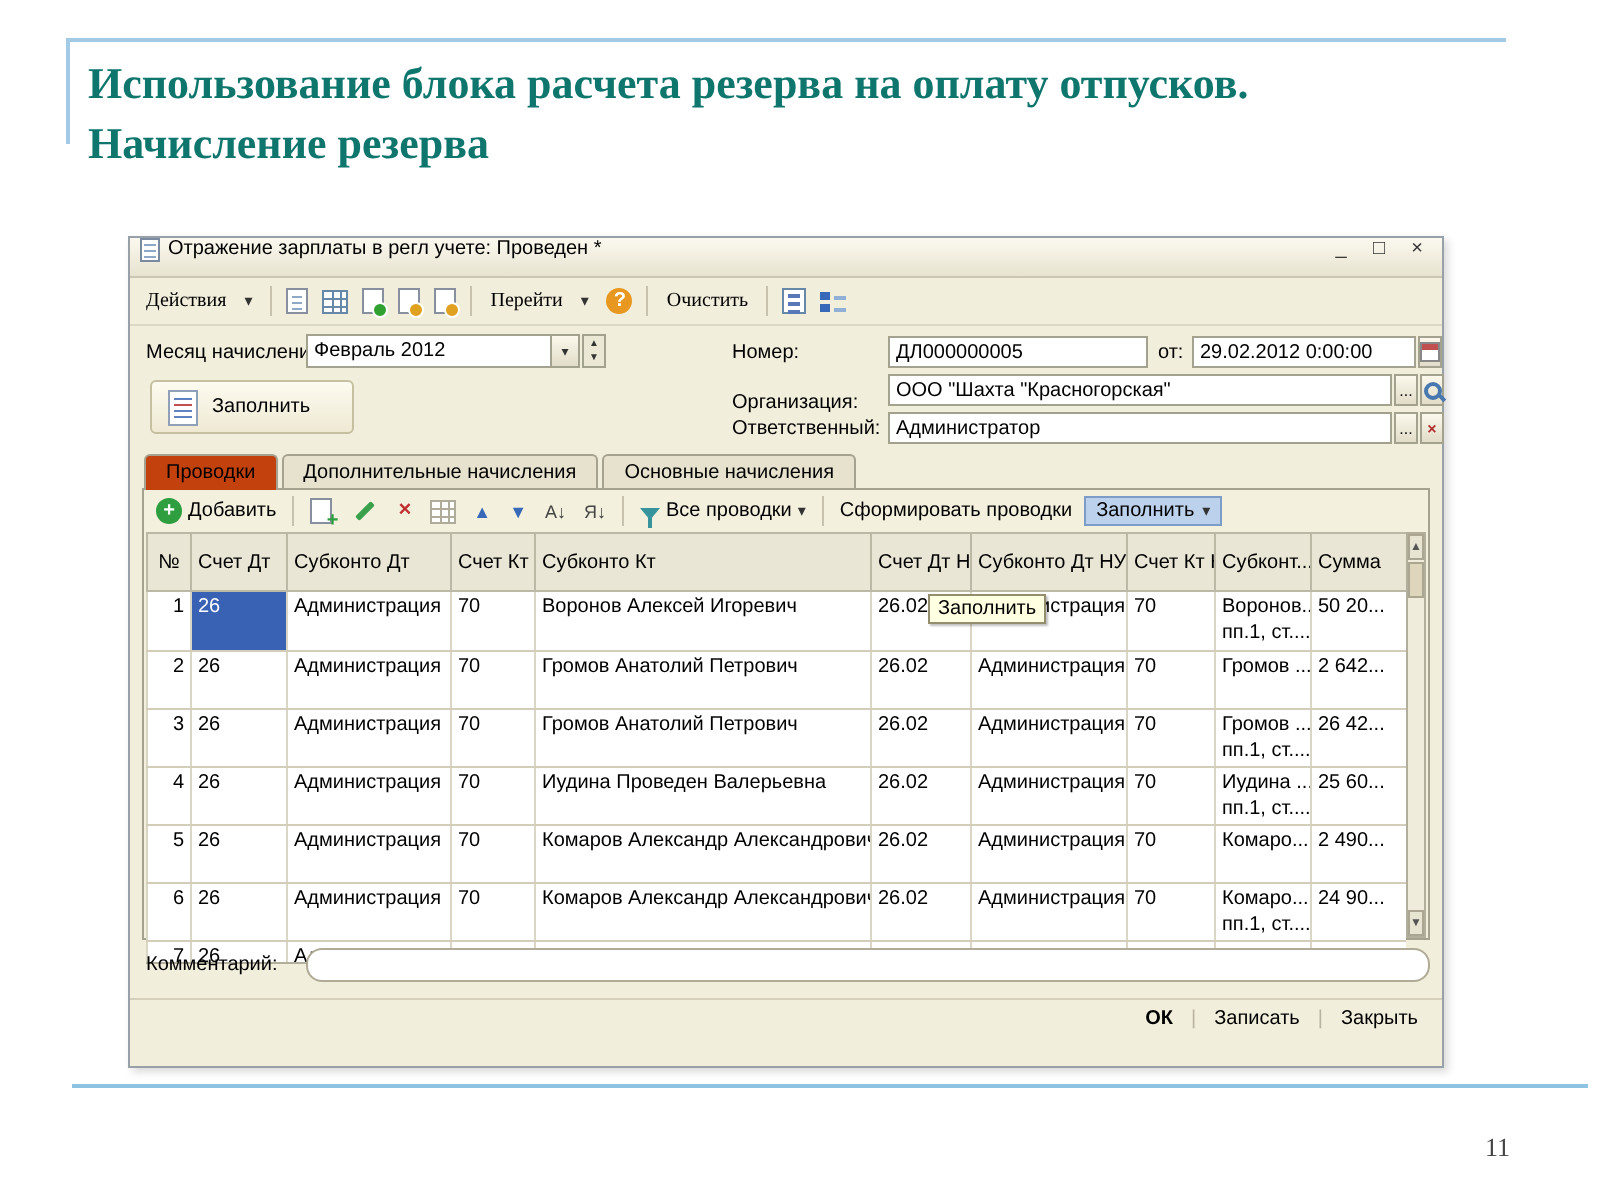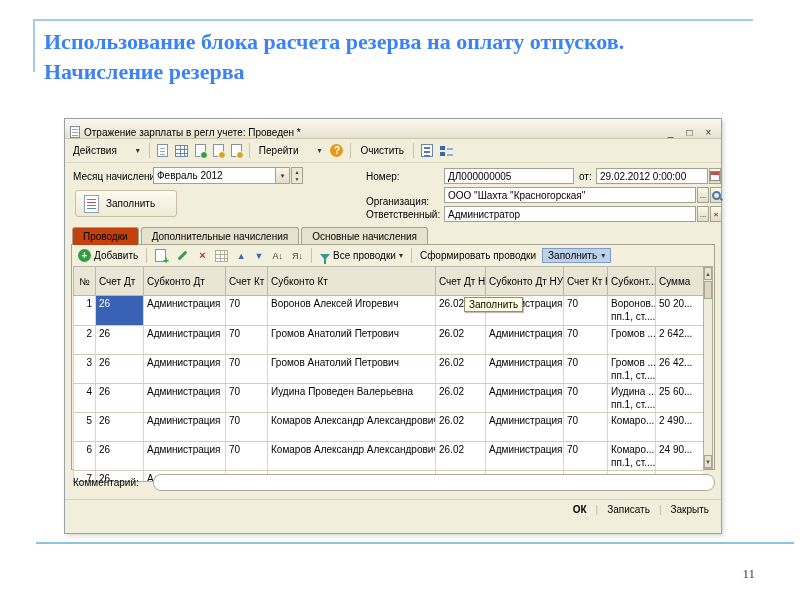--- a/index.html
+++ b/index.html
@@ -6,40 +6,40 @@
   html,body { margin:0; padding:0; background:#ffffff; }
   #slide { position:relative; width:800px; height:600px; background:#fff; overflow:hidden;
            font-family:"Liberation Sans", sans-serif; }
 
   
   .deco-top-h { position:absolute; left:33px; top:19px; width:720px; height:2px; background:#a3cbe6; }
   .deco-top-v { position:absolute; left:33px; top:19px; width:2px; height:53px; background:#a3cbe6; }
   .deco-bottom { position:absolute; left:36px; top:542px; width:758px; height:2px; background:#8fc3e4; }
   .slide-title { position:absolute; left:44px; top:27px; width:710px;
                  font-family:"Liberation Serif", serif; font-weight:bold; font-size:22px;
-                 line-height:1.35; color:#3b82f6; }
+                 line-height:1.35; color:#0f766e; }
   .page-num { position:absolute; right:45px; top:566px; font-family:"Liberation Serif", serif;
               font-size:13px; color:#444; }
 
   
   #win { position:absolute; left:64px; top:118px; width:658px; height:416px;
          background:#f2eedc; border:1px solid #98a0a8; box-shadow:2px 2px 4px rgba(0,0,0,.15);
          font-size:10px; color:#000; }
 
-  .titlebar { height:20px; display:flex; align-items:flex-end; gap:4px; padding:0 5px;
+  .titlebar { height:20px; display:flex; align-items:flex-start; gap:4px; padding:0 5px;
               background:linear-gradient(#fbf9ef,#e7e3d0); border-bottom:1px solid #cac6b2; }
   .win-icon { width:10px; height:12px; background:#fff; border:1px solid #7a8aa0; flex:none; position:relative; }
   .win-icon::before { content:""; position:absolute; left:1px; right:1px; top:2px; height:1px;
                       background:#90a8c8; box-shadow:0 3px 0 #90a8c8, 0 6px 0 #90a8c8; }
   .titlebar-text { flex:1; white-space:nowrap; overflow:hidden; }
   .win-btn { width:15px; text-align:center; color:#333; font-size:10px; }
 
   .toolbar { height:24px; display:flex; align-items:center; padding:0 4px; gap:3px;
              border-bottom:1px solid #dcd8c6; }
-  .tb-btn { display:inline-flex; align-items:center; gap:19px; padding:2px 4px; white-space:nowrap; }
+  .tb-btn { display:inline-flex; align-items:center; gap:9px; padding:2px 4px; white-space:nowrap;font-family:Liberation Serif, serif; }
   .tb-ic { display:inline-flex; align-items:center; justify-content:center; padding:1px 2px; }
   .tb-sep { width:1px; height:15px; background:#c6c2ae; margin:0 2px; }
   .arr { font-size:8px; color:#333; }
 
   
   .doc-ic { width:11px; height:13px; background:#fff; border:1px solid #8890a0; position:relative; display:inline-block; }
   .doc-ic.lines::before { content:""; position:absolute; left:2px; right:2px; top:3px; height:1px;
                           background:#90a8c8; box-shadow:0 3px 0 #90a8c8, 0 6px 0 #90a8c8; }
   .badge::after { content:""; position:absolute; width:6px; height:6px; border-radius:50%;
                   right:-3px; bottom:-3px; border:1px solid #fff; }

